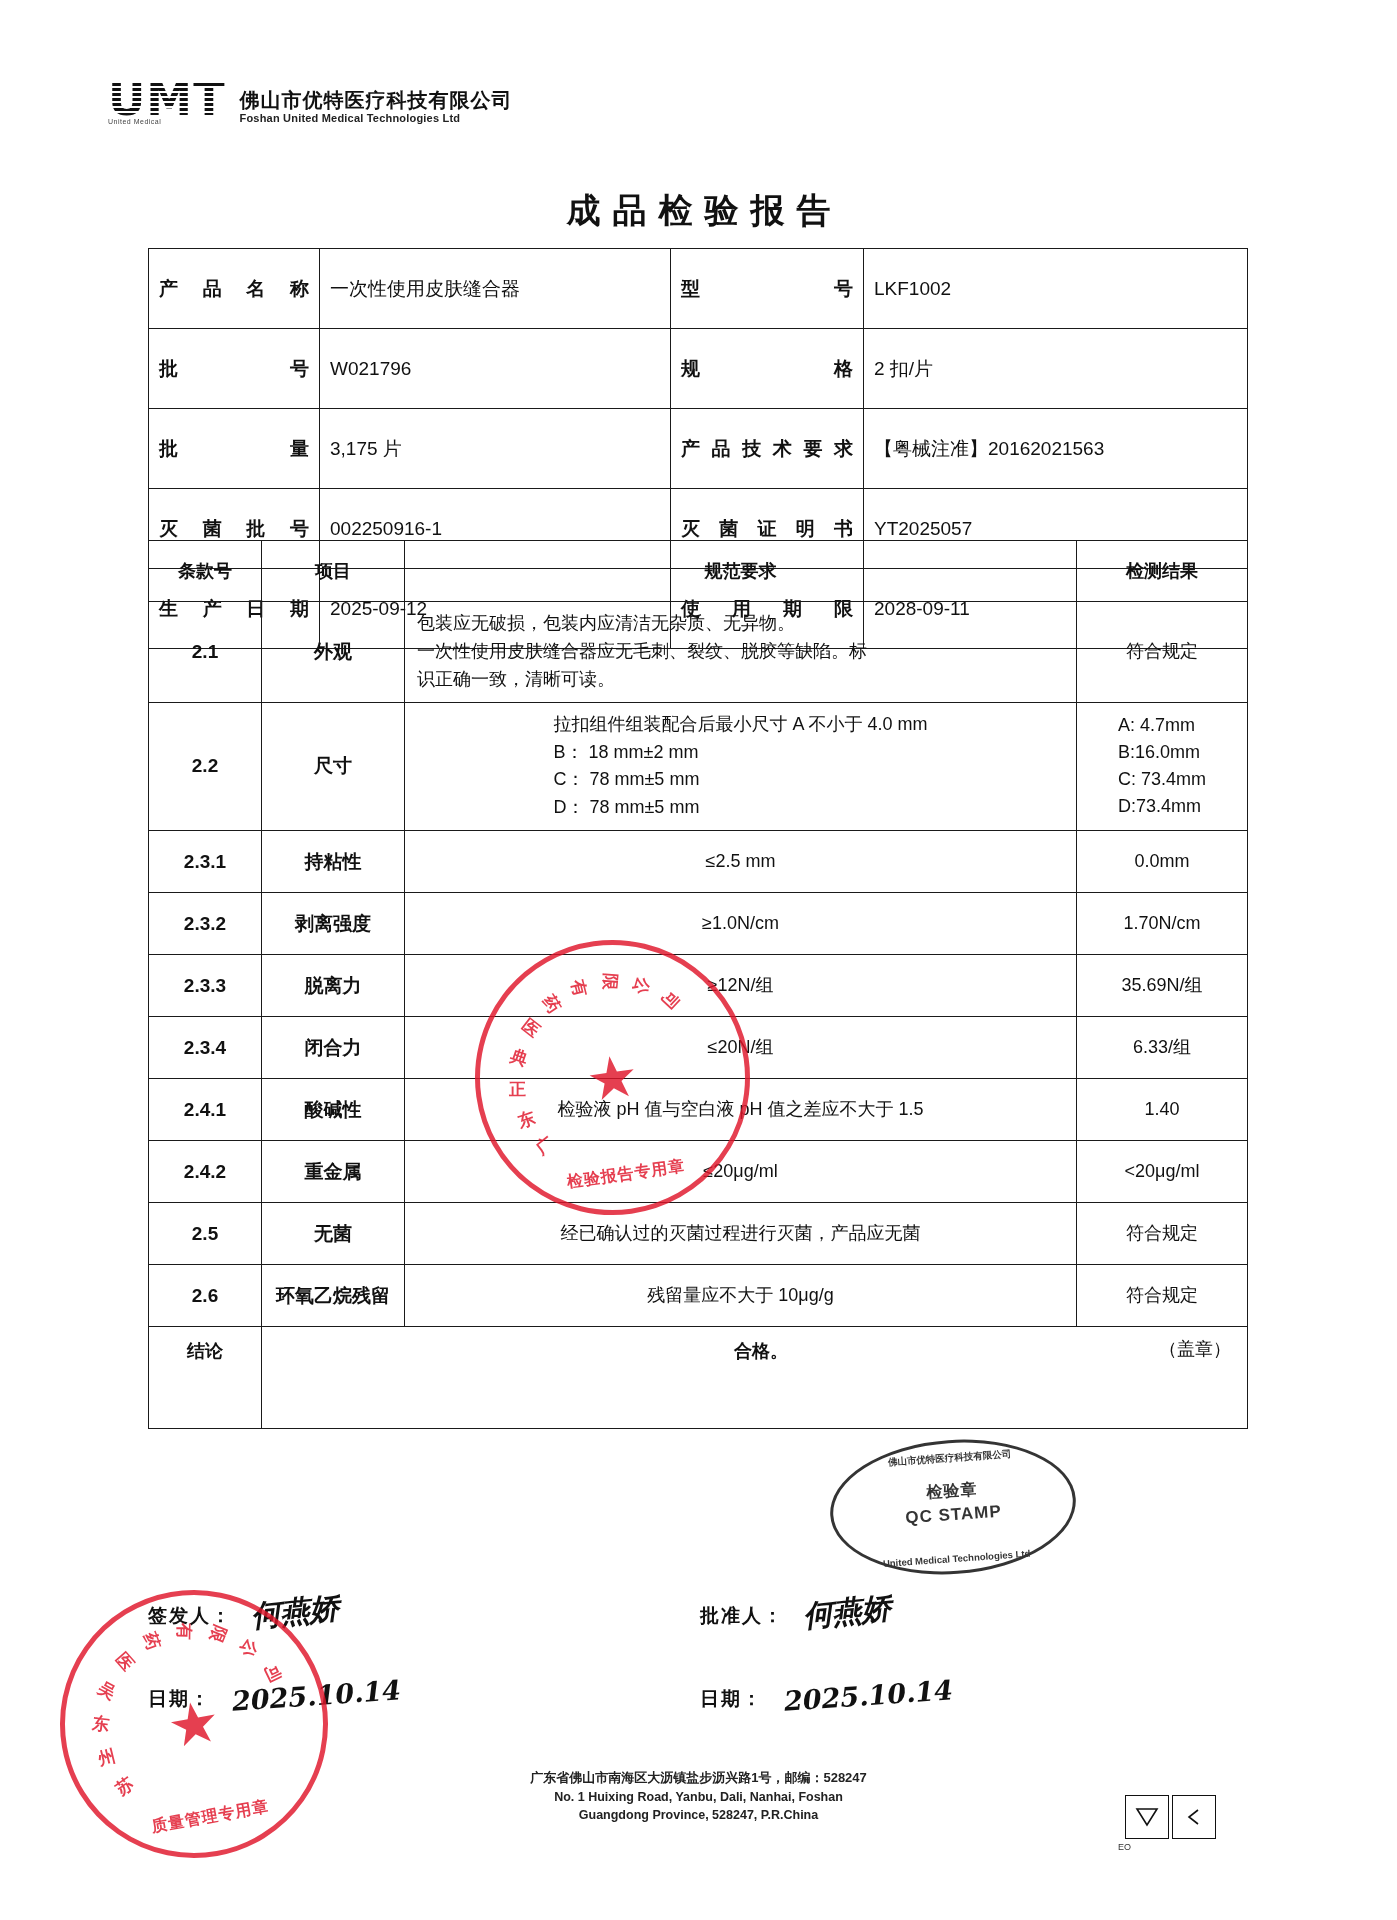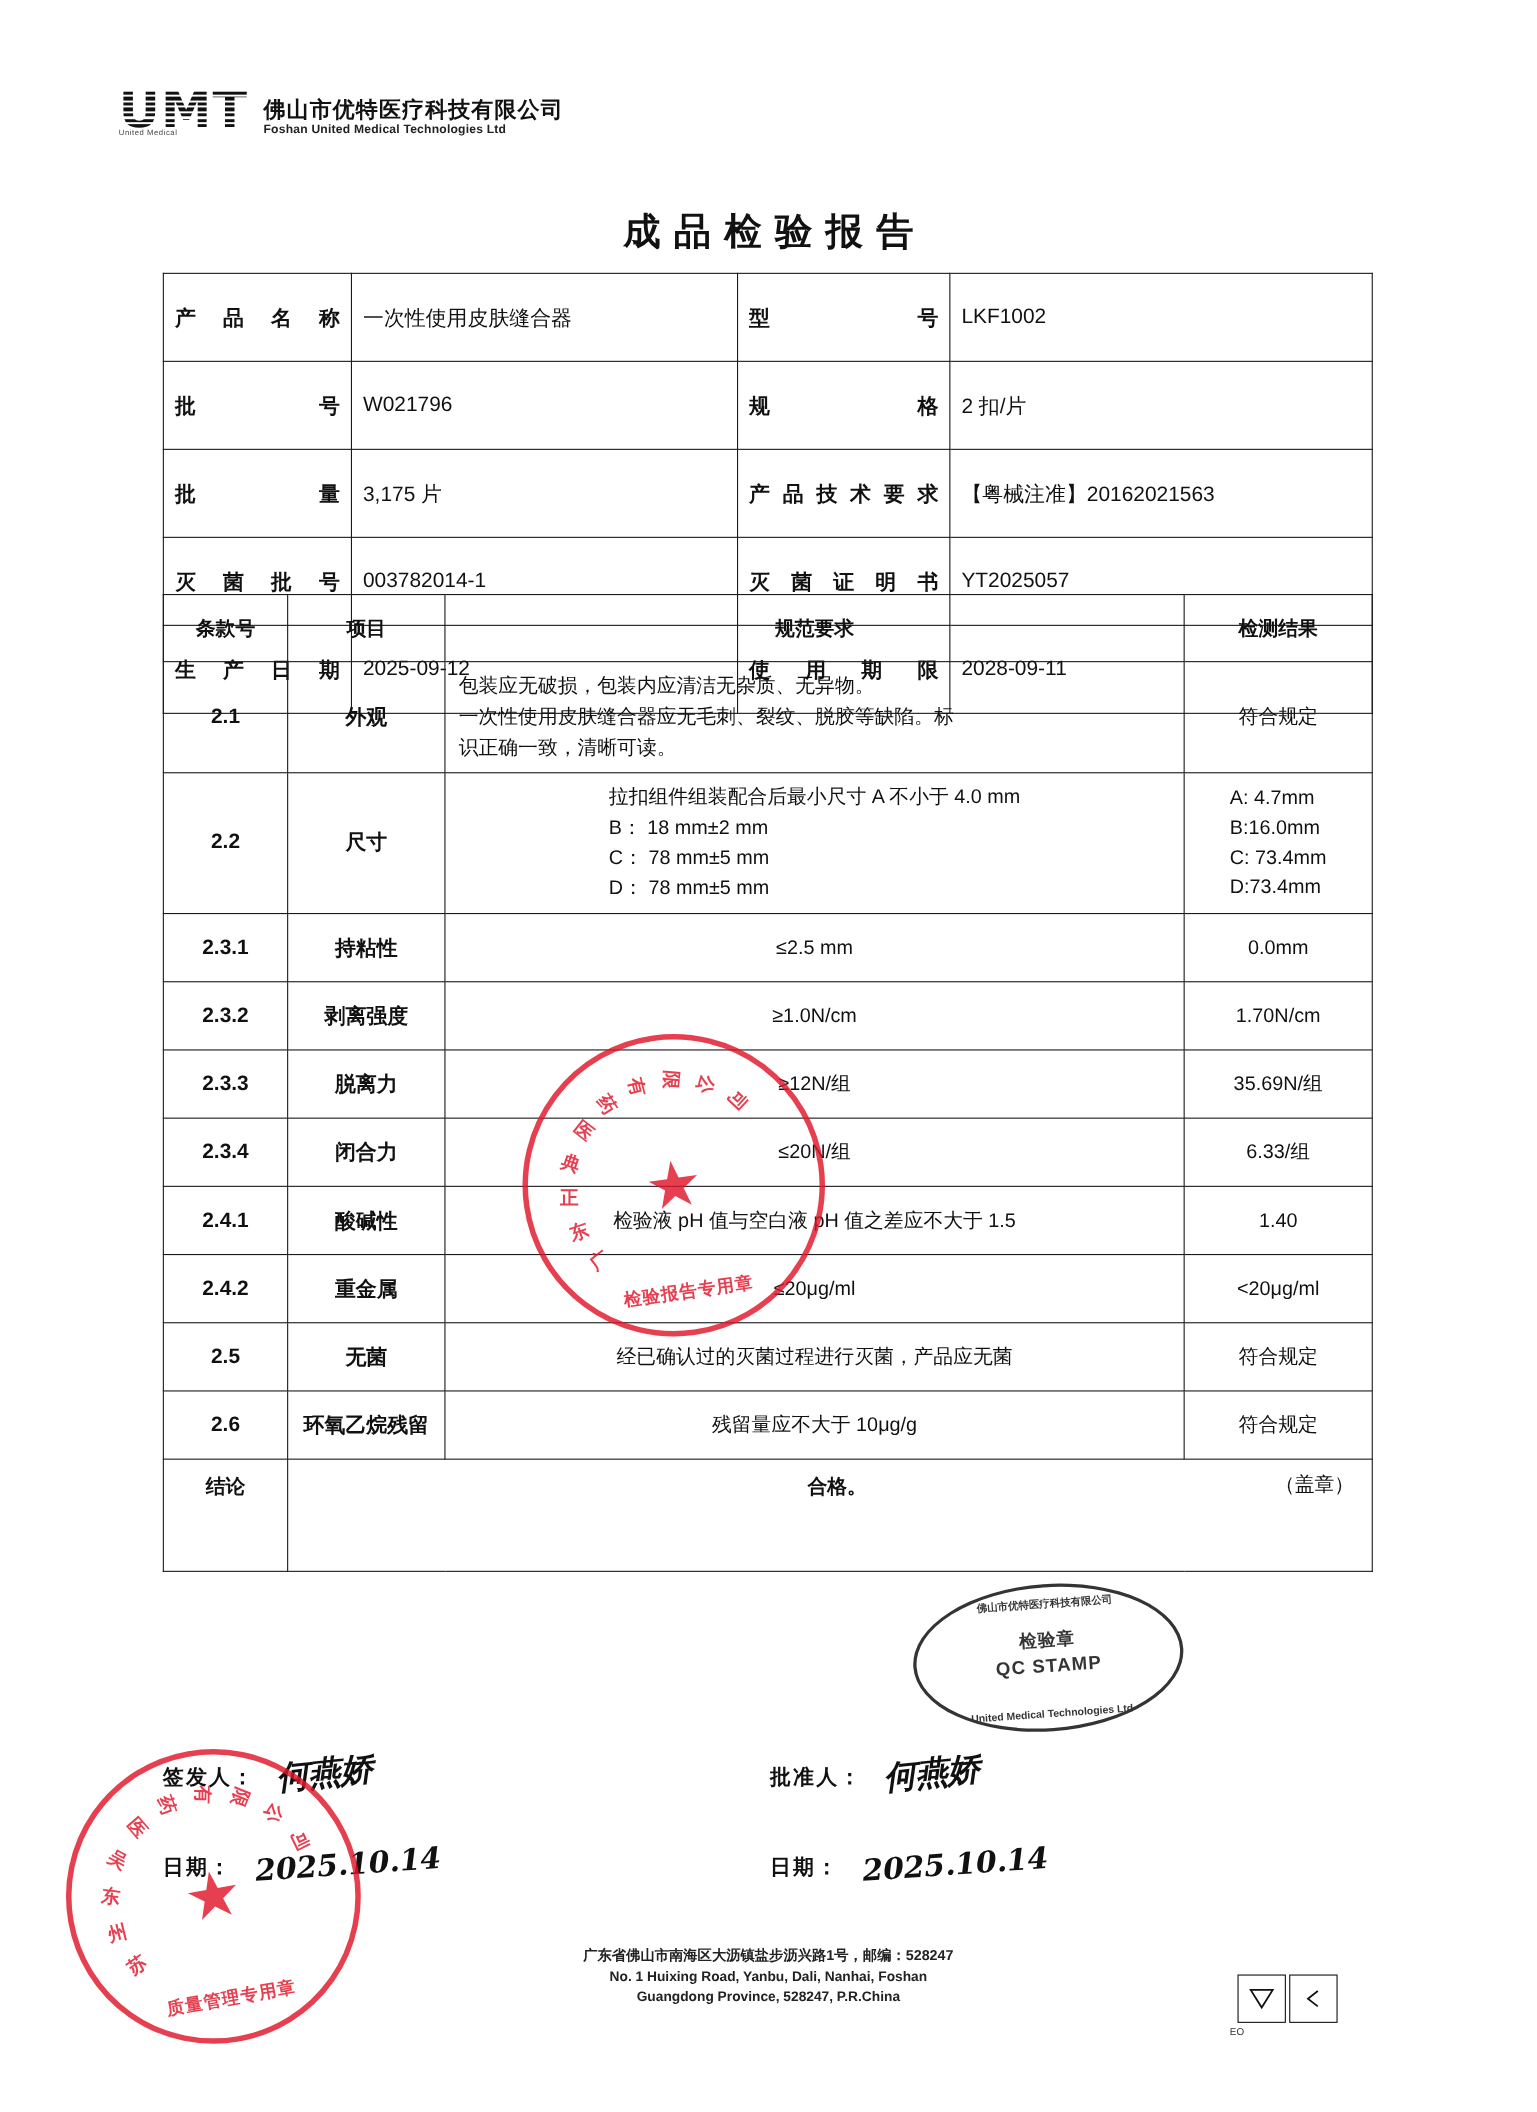--- a/index.html
+++ b/index.html
@@ -186,21 +186,21 @@
           <td class="val2">2 扣/片</td>
         </tr>
         <tr>
           <td class="lbl">批量</td>
           <td class="val">3,175 片</td>
           <td class="lbl2">产品技术要求</td>
           <td class="val2">【粤械注准】20162021563</td>
         </tr>
         <tr>
           <td class="lbl">灭菌批号</td>
-          <td class="val">003782014-1</td>
+          <td class="val">002250916-1</td>
           <td class="lbl2">灭菌证明书</td>
           <td class="val2">YT2025057</td>
         </tr>
         <tr>
           <td class="lbl">生产日期</td>
           <td class="val">2025-09-12</td>
           <td class="lbl2">使用期限</td>
           <td class="val2">2028-09-11</td>
         </tr>
       </tbody>

